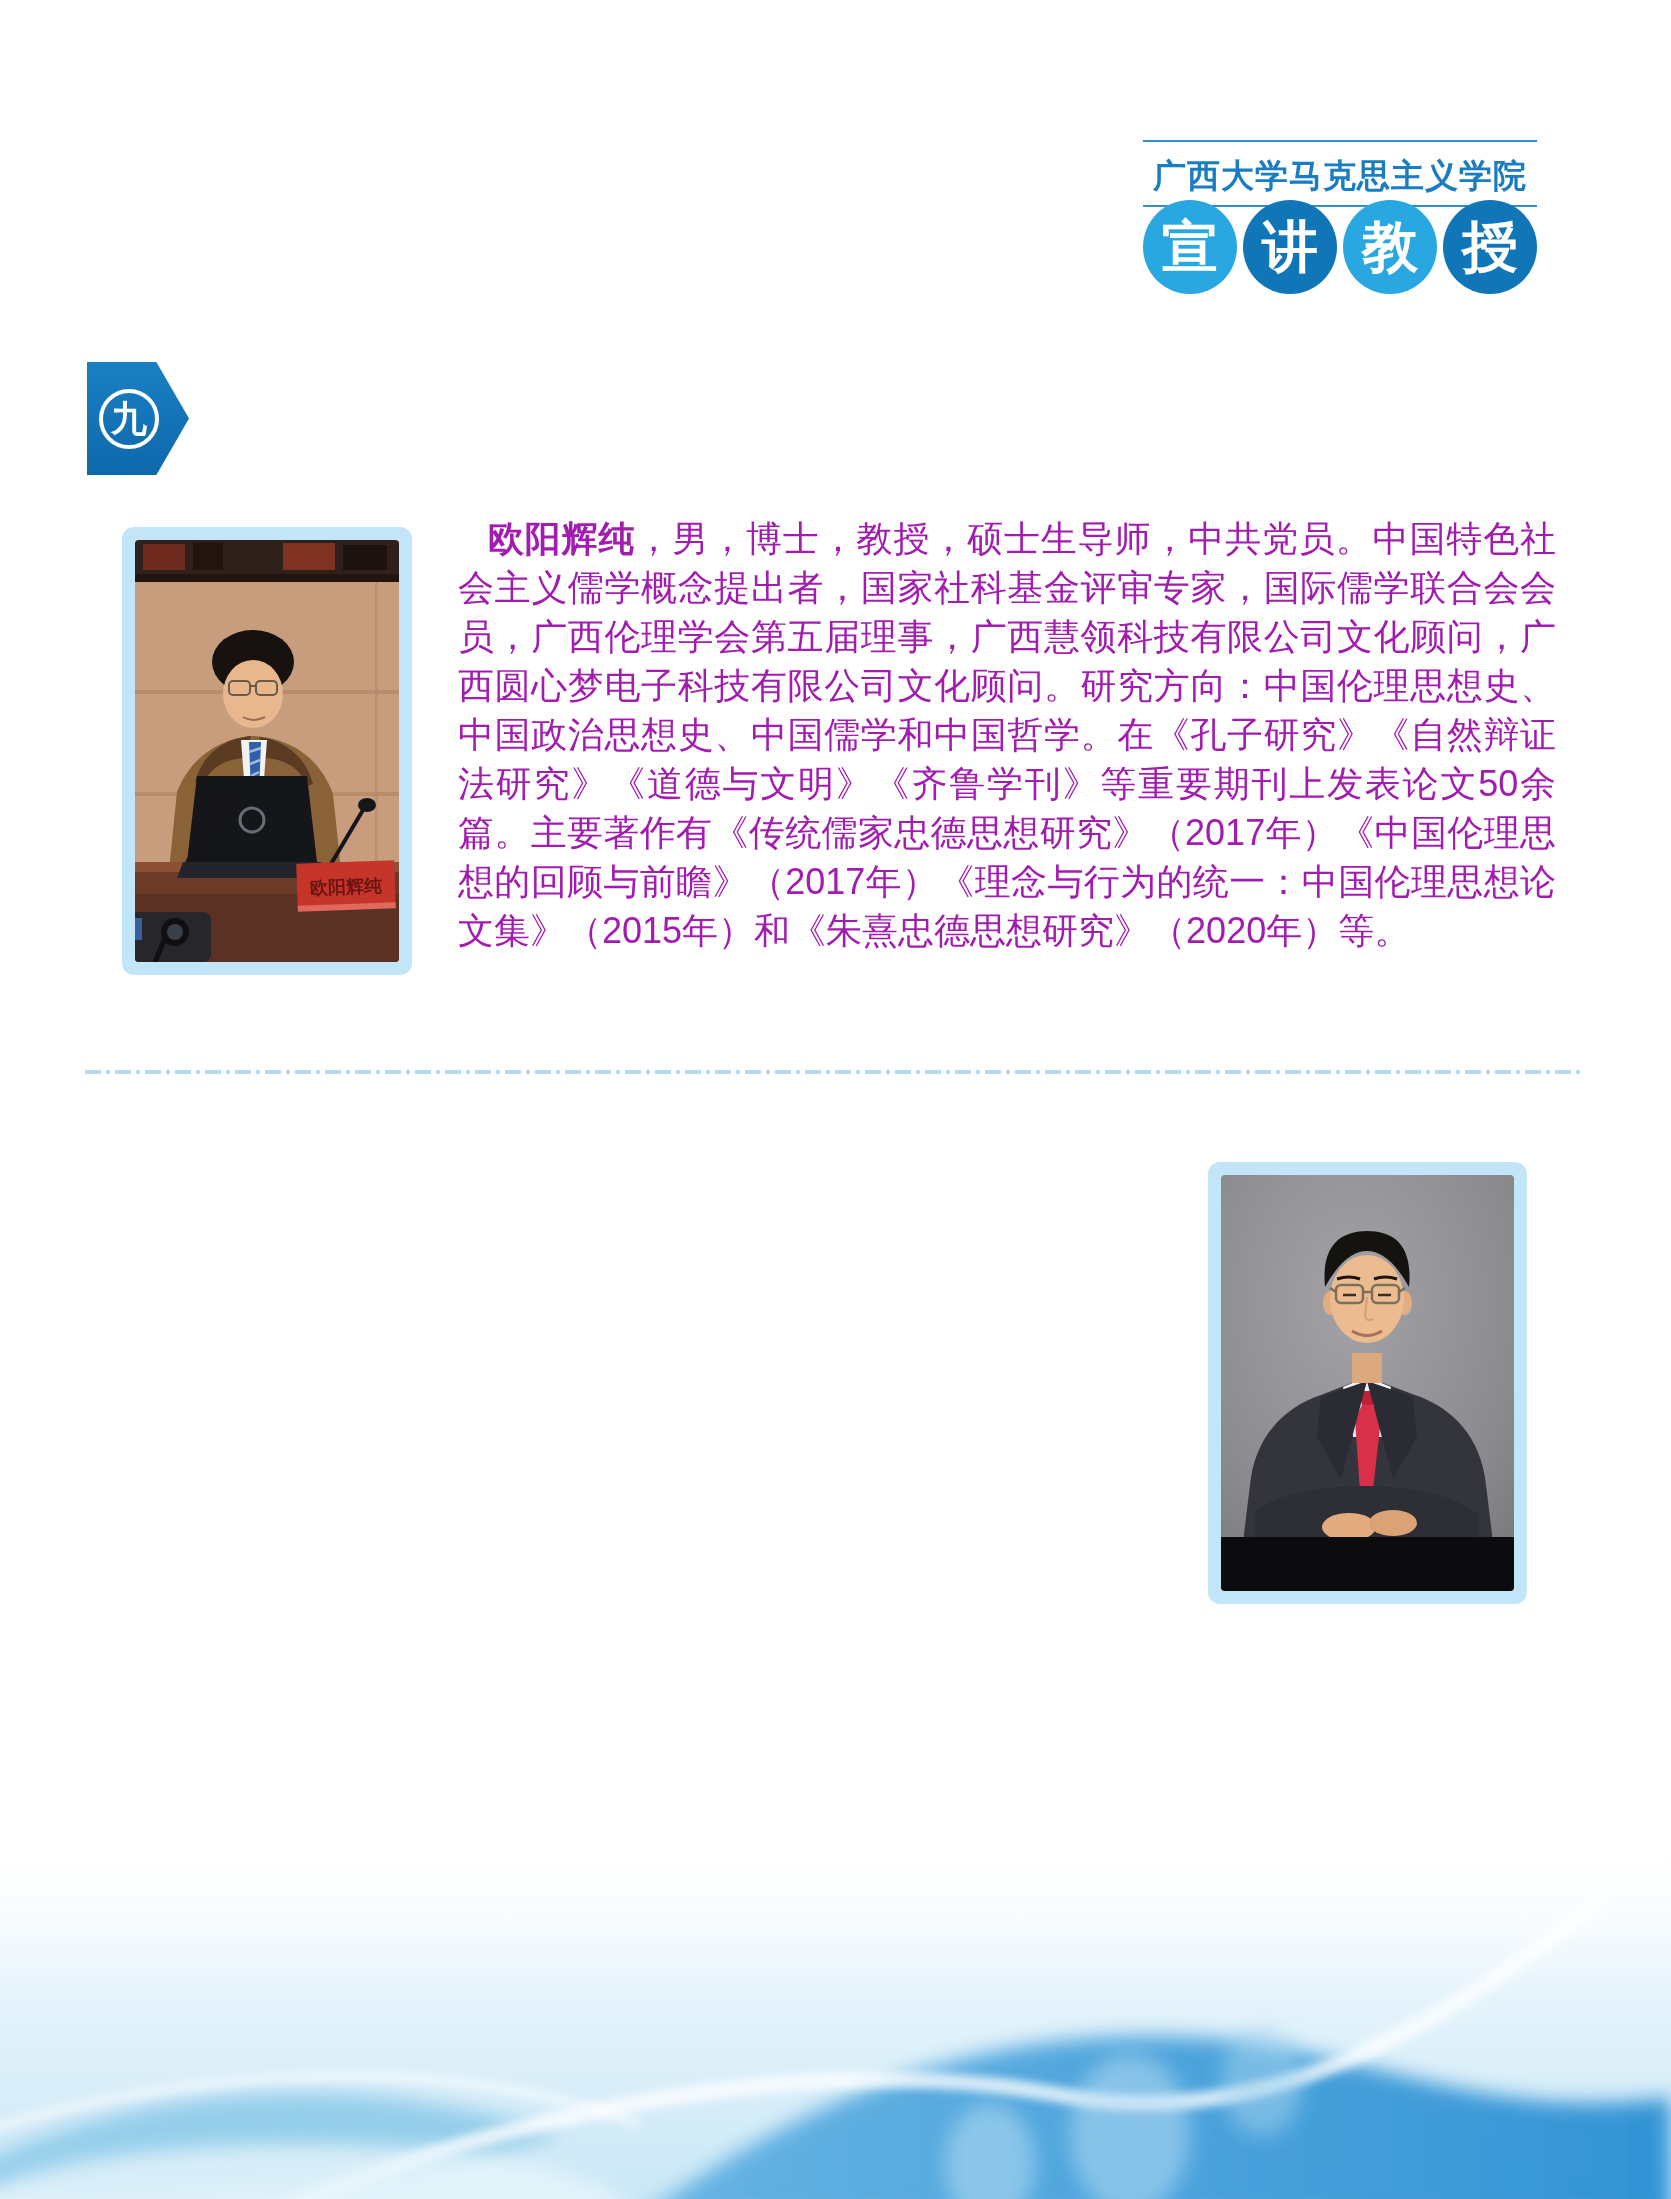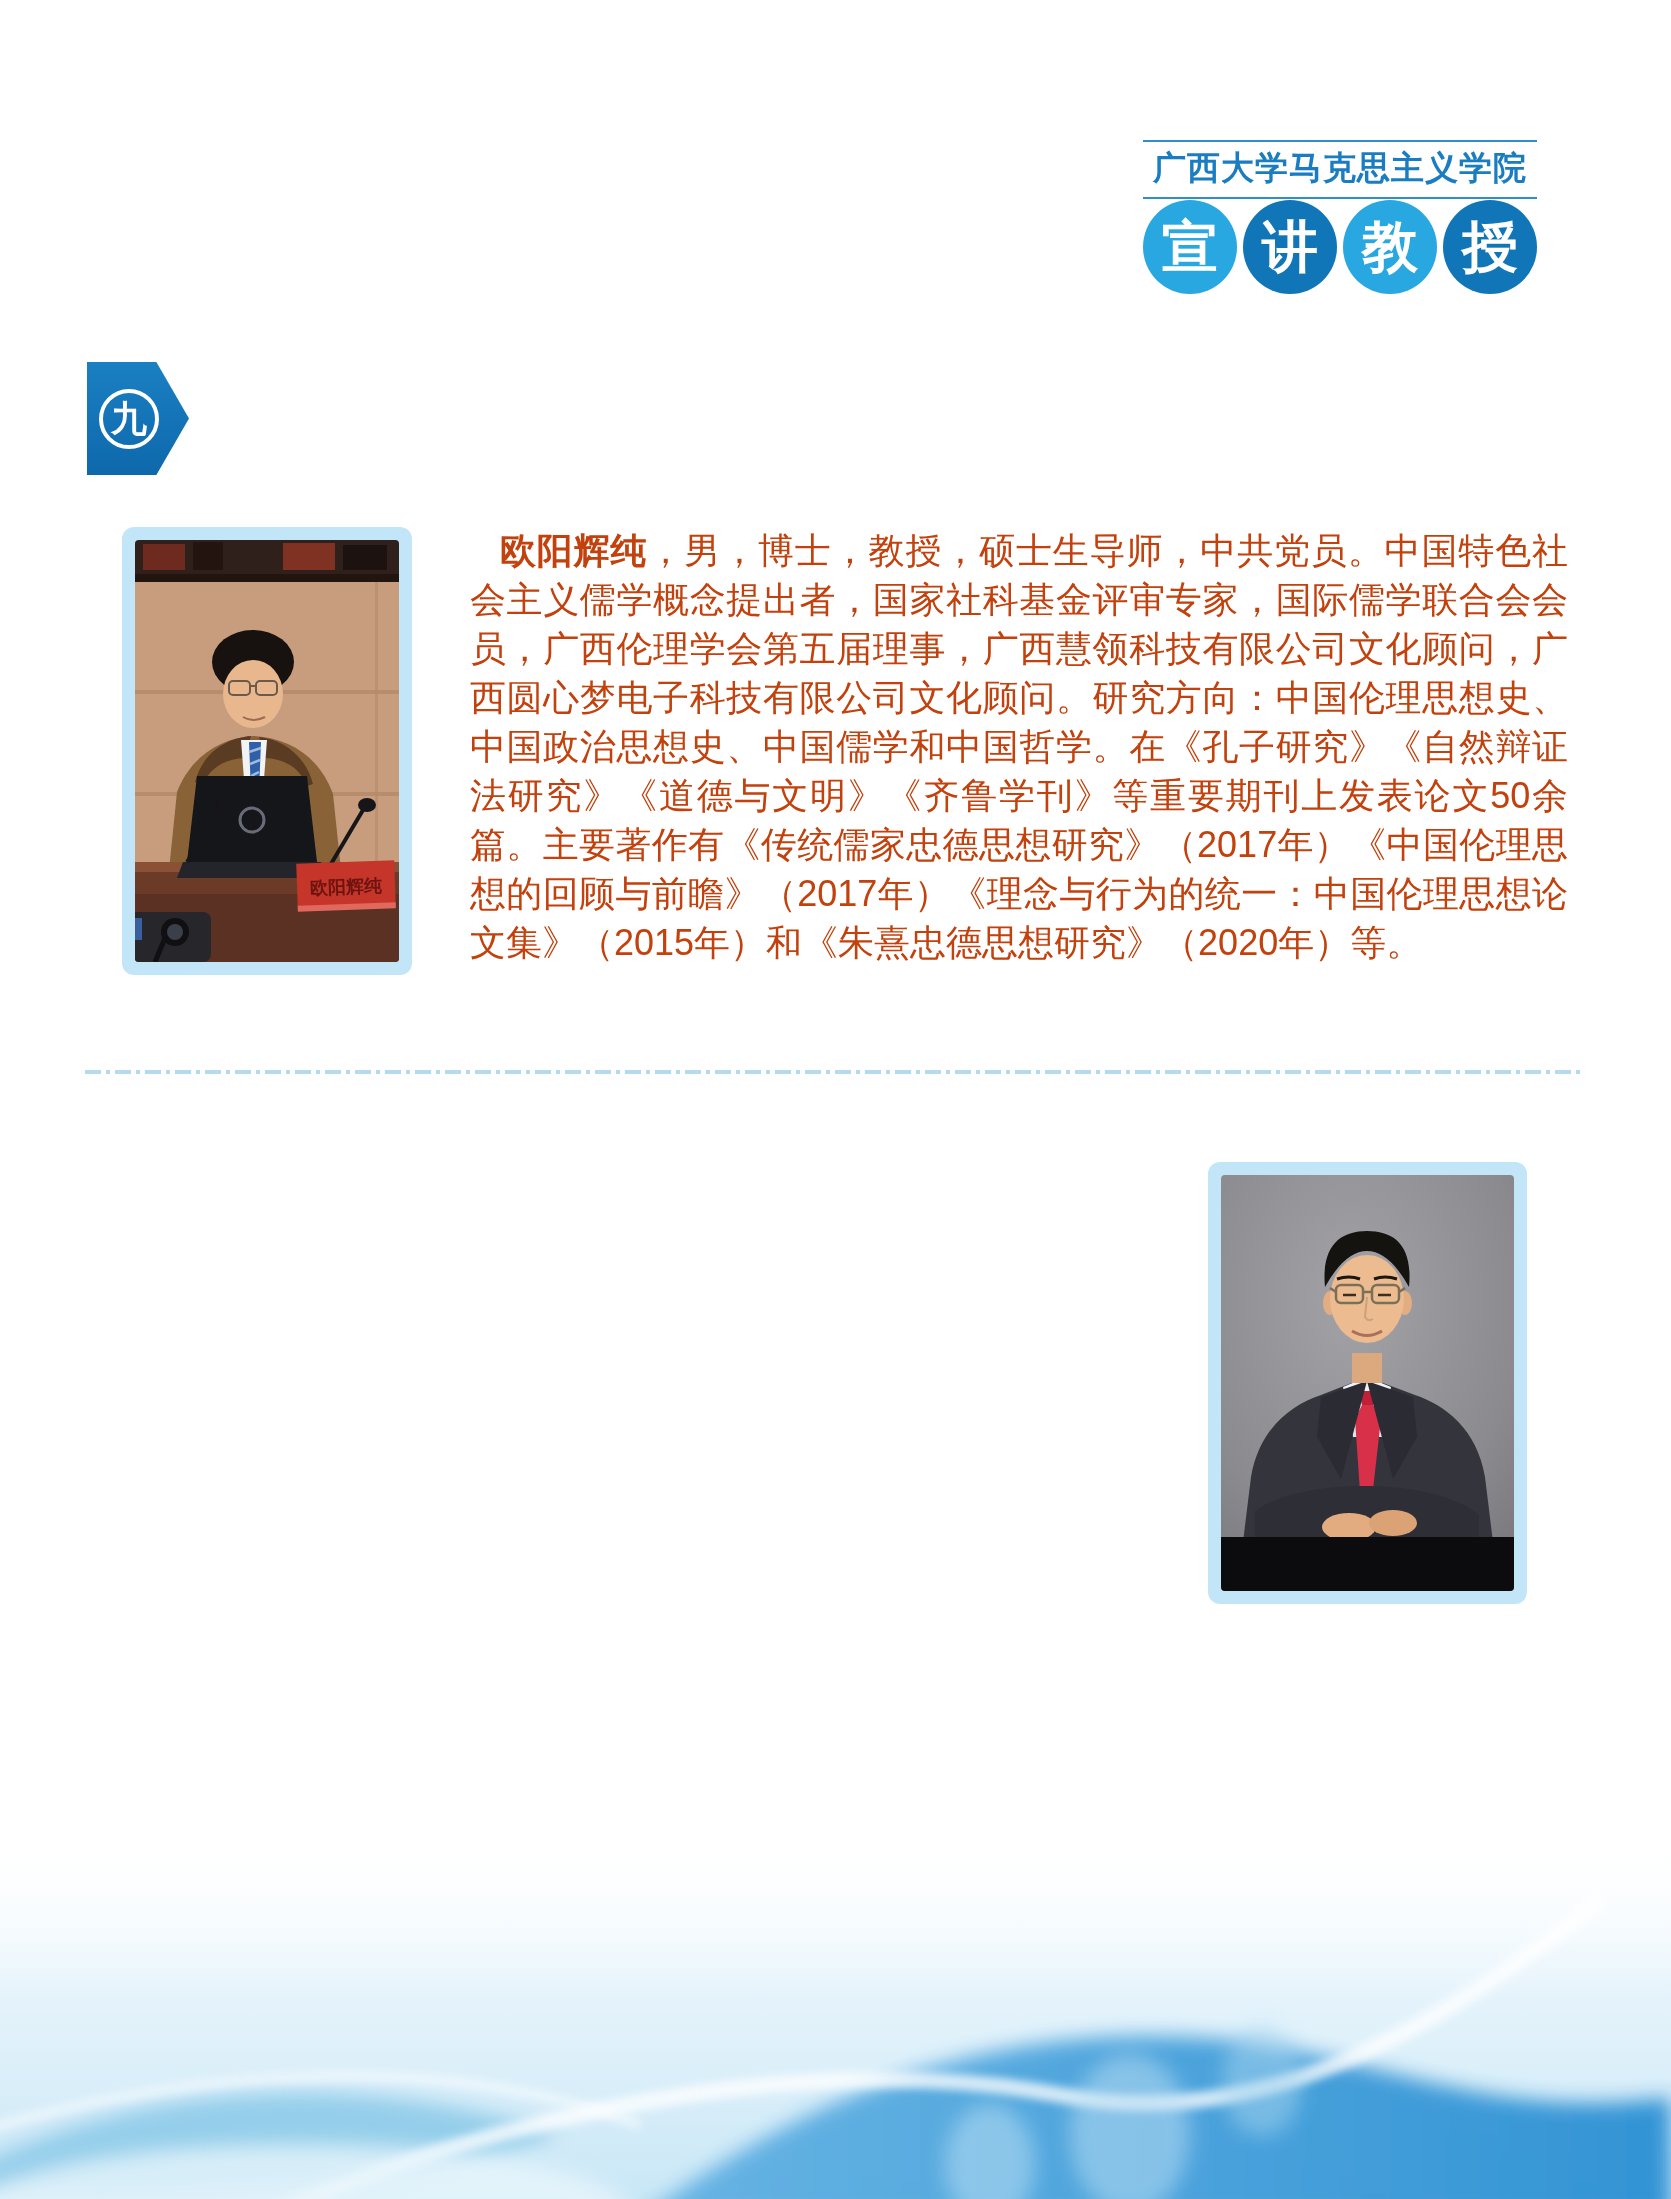--- a/index.html
+++ b/index.html
@@ -6,21 +6,21 @@
   .page{
     position:relative;width:1671px;height:2199px;margin:0 auto;
     background:#ffffff;overflow:hidden;
     font-family:"Liberation Sans","DejaVu Sans",sans-serif;
   }
   
   .college{position:absolute;left:1143px;top:140px;width:394px;}
   .college .rule{height:2px;background:#2e8fcb;}
   .college .name{
     display:block;text-align:center;color:#1b7dc1;font-weight:700;
-    font-size:33px;letter-spacing:1px;padding:4px 0 6px 0;white-space:nowrap;
+    font-size:33px;letter-spacing:1px;padding:12px 0 6px 0;white-space:nowrap;
   }
   .seal-row{position:absolute;left:1143px;top:200px;width:394px;display:flex;justify-content:space-between;}
   .seal{
     width:94px;height:94px;border-radius:50%;display:flex;align-items:center;justify-content:center;
     color:#ffffff;font-weight:700;font-size:56px;line-height:1;
   }
   .seal.light{background:#29a7e1;}
   .seal.dark{background:#1076b8;}
   
   .banner-badge{
@@ -46,22 +46,22 @@
   }
   
   .photo-frame{
     position:absolute;background:#c3e5f8;border-radius:12px;padding:13px;box-sizing:border-box;
   }
   .photo-frame svg{display:block;width:100%;height:100%;border-radius:4px;}
   .frame-1{left:122px;top:527px;width:290px;height:448px;}
   .frame-2{left:1208px;top:1162px;width:319px;height:442px;}
   
   .bio{
-    position:absolute;color:#c2410c;font-size:36px;line-height:49px;
-    text-align:justify;text-indent:30px;margin:12px;
+    position:absolute;color:#a21caf;font-size:36px;line-height:49px;
+    text-align:justify;text-indent:30px;margin:0;
     font-family:"Liberation Sans","DejaVu Sans",sans-serif;
   }
   .bio .pname{font-weight:700;}
   .bio-1{left:458px;top:514px;width:1098px;}
   .bio-2{left:95px;top:1220px;width:1072px;line-height:61px;}
   
   .divider{
     position:absolute;left:85px;top:1070px;width:1500px;height:4px;
     background:repeating-linear-gradient(to right,
       #b5d9ee 0,#b5d9ee 16px,transparent 16px,transparent 21px,

